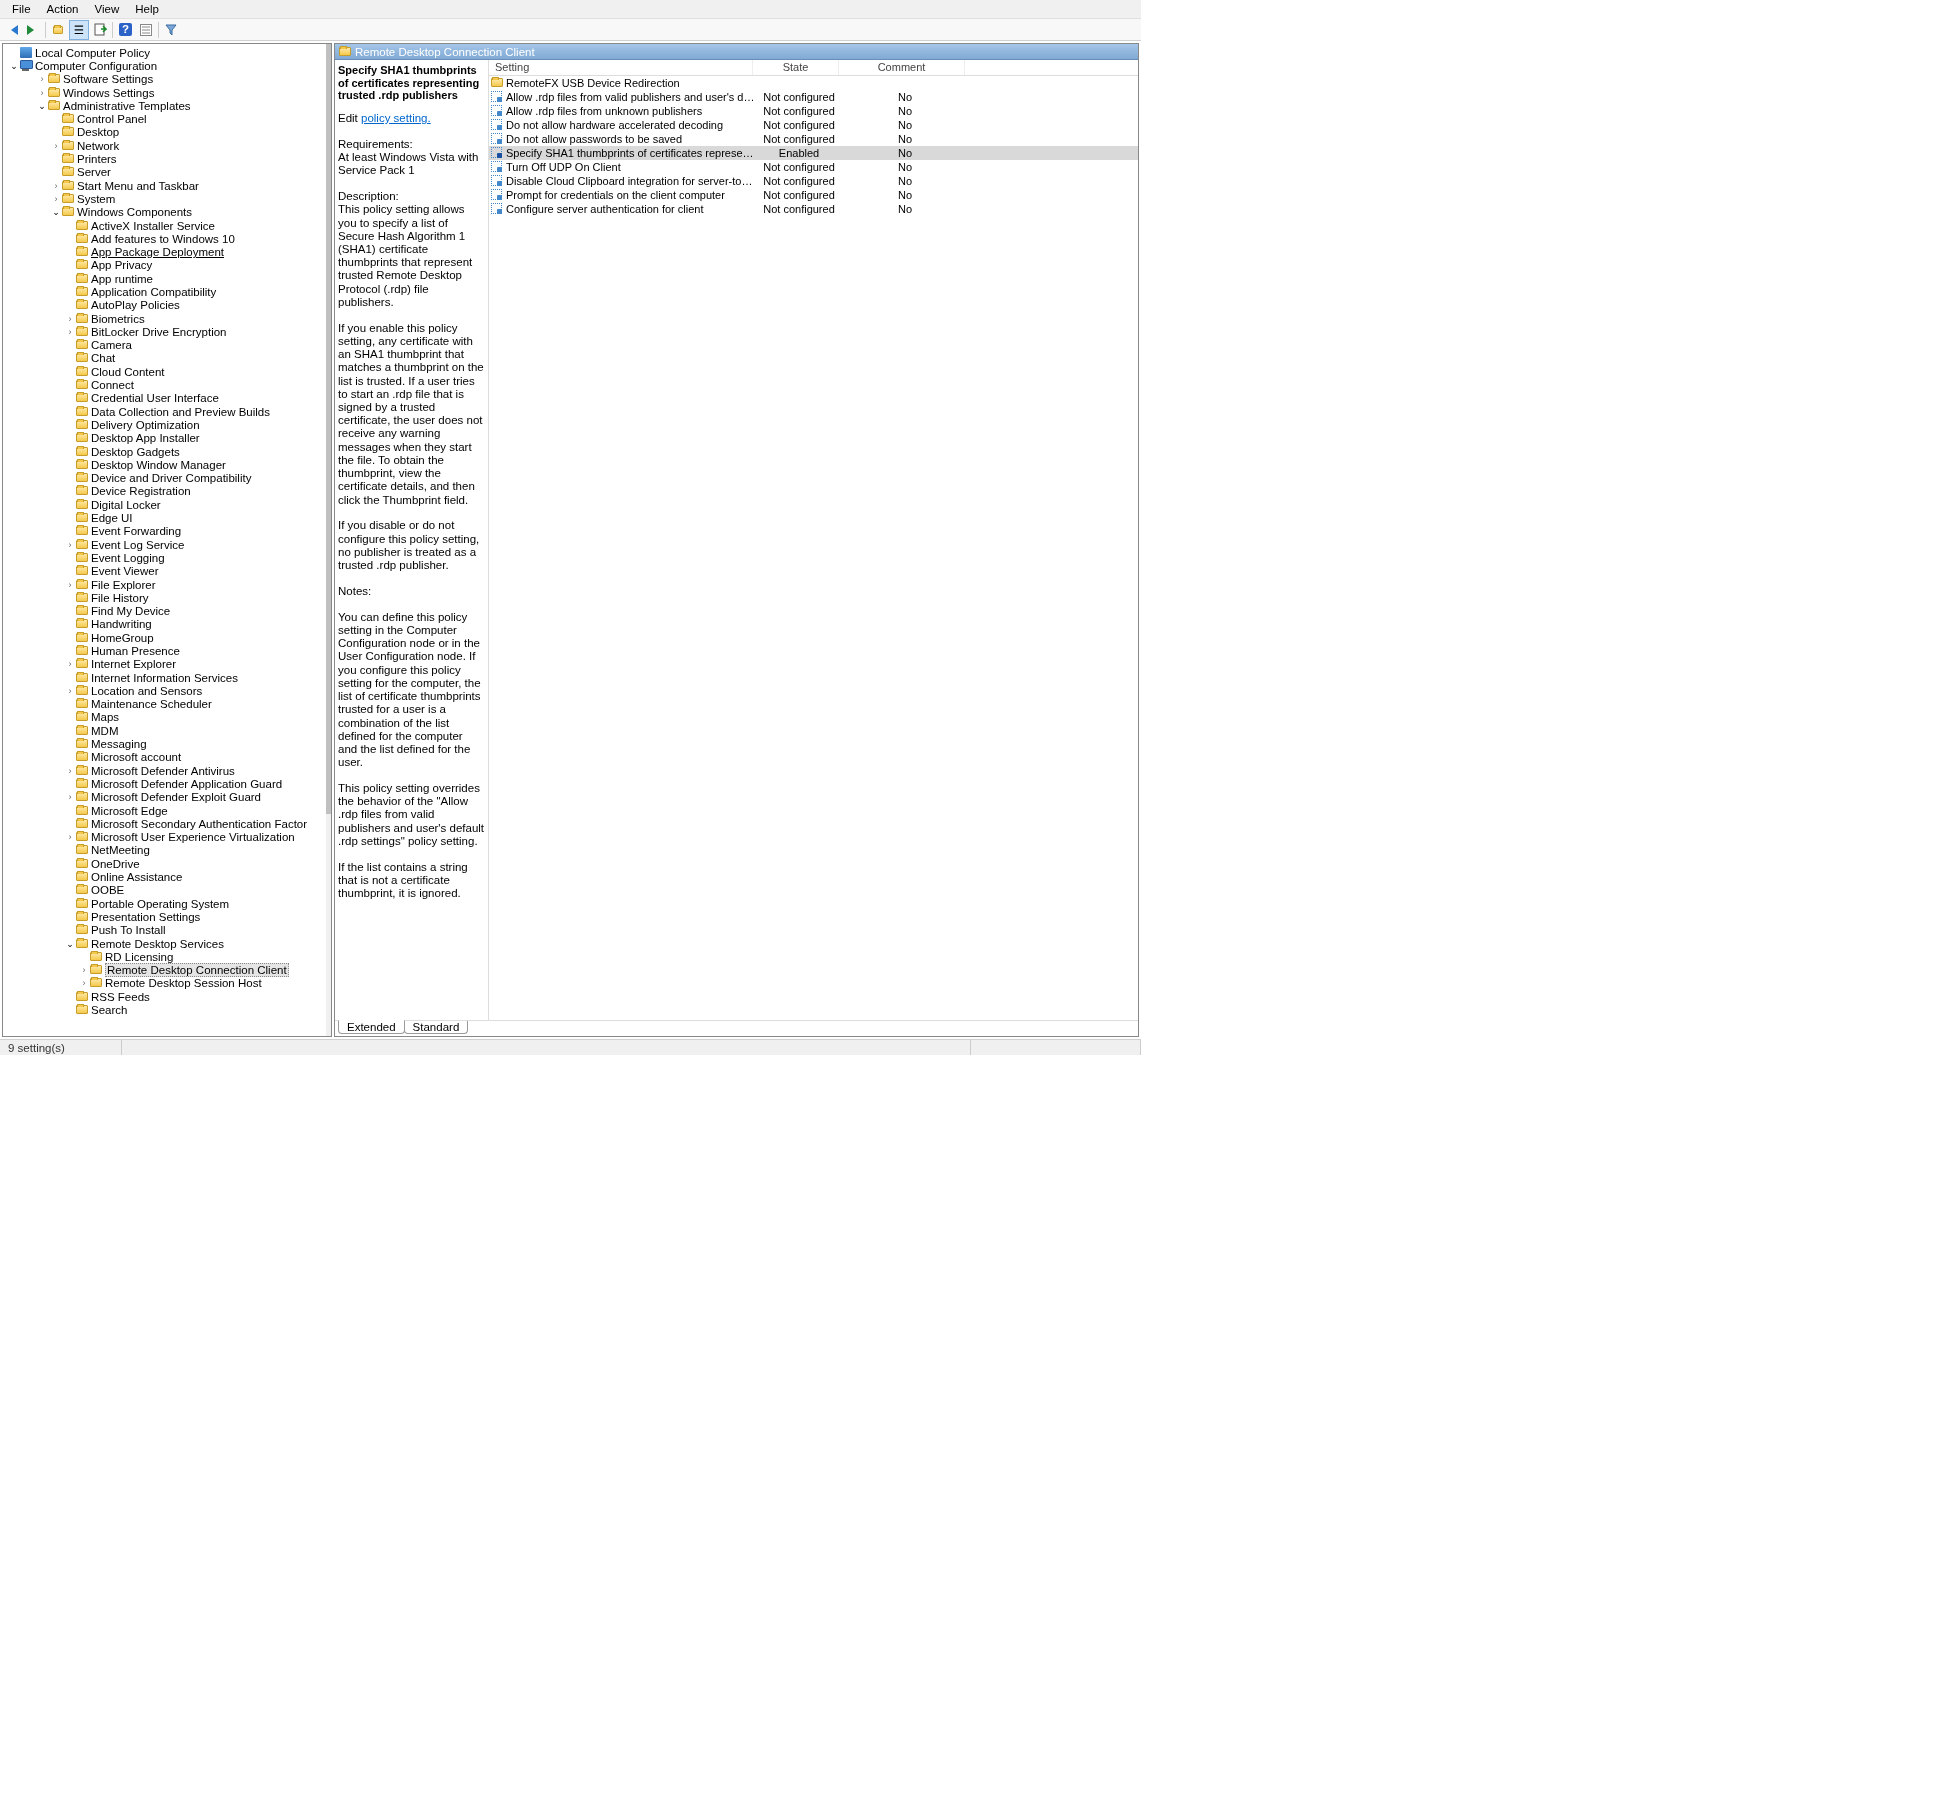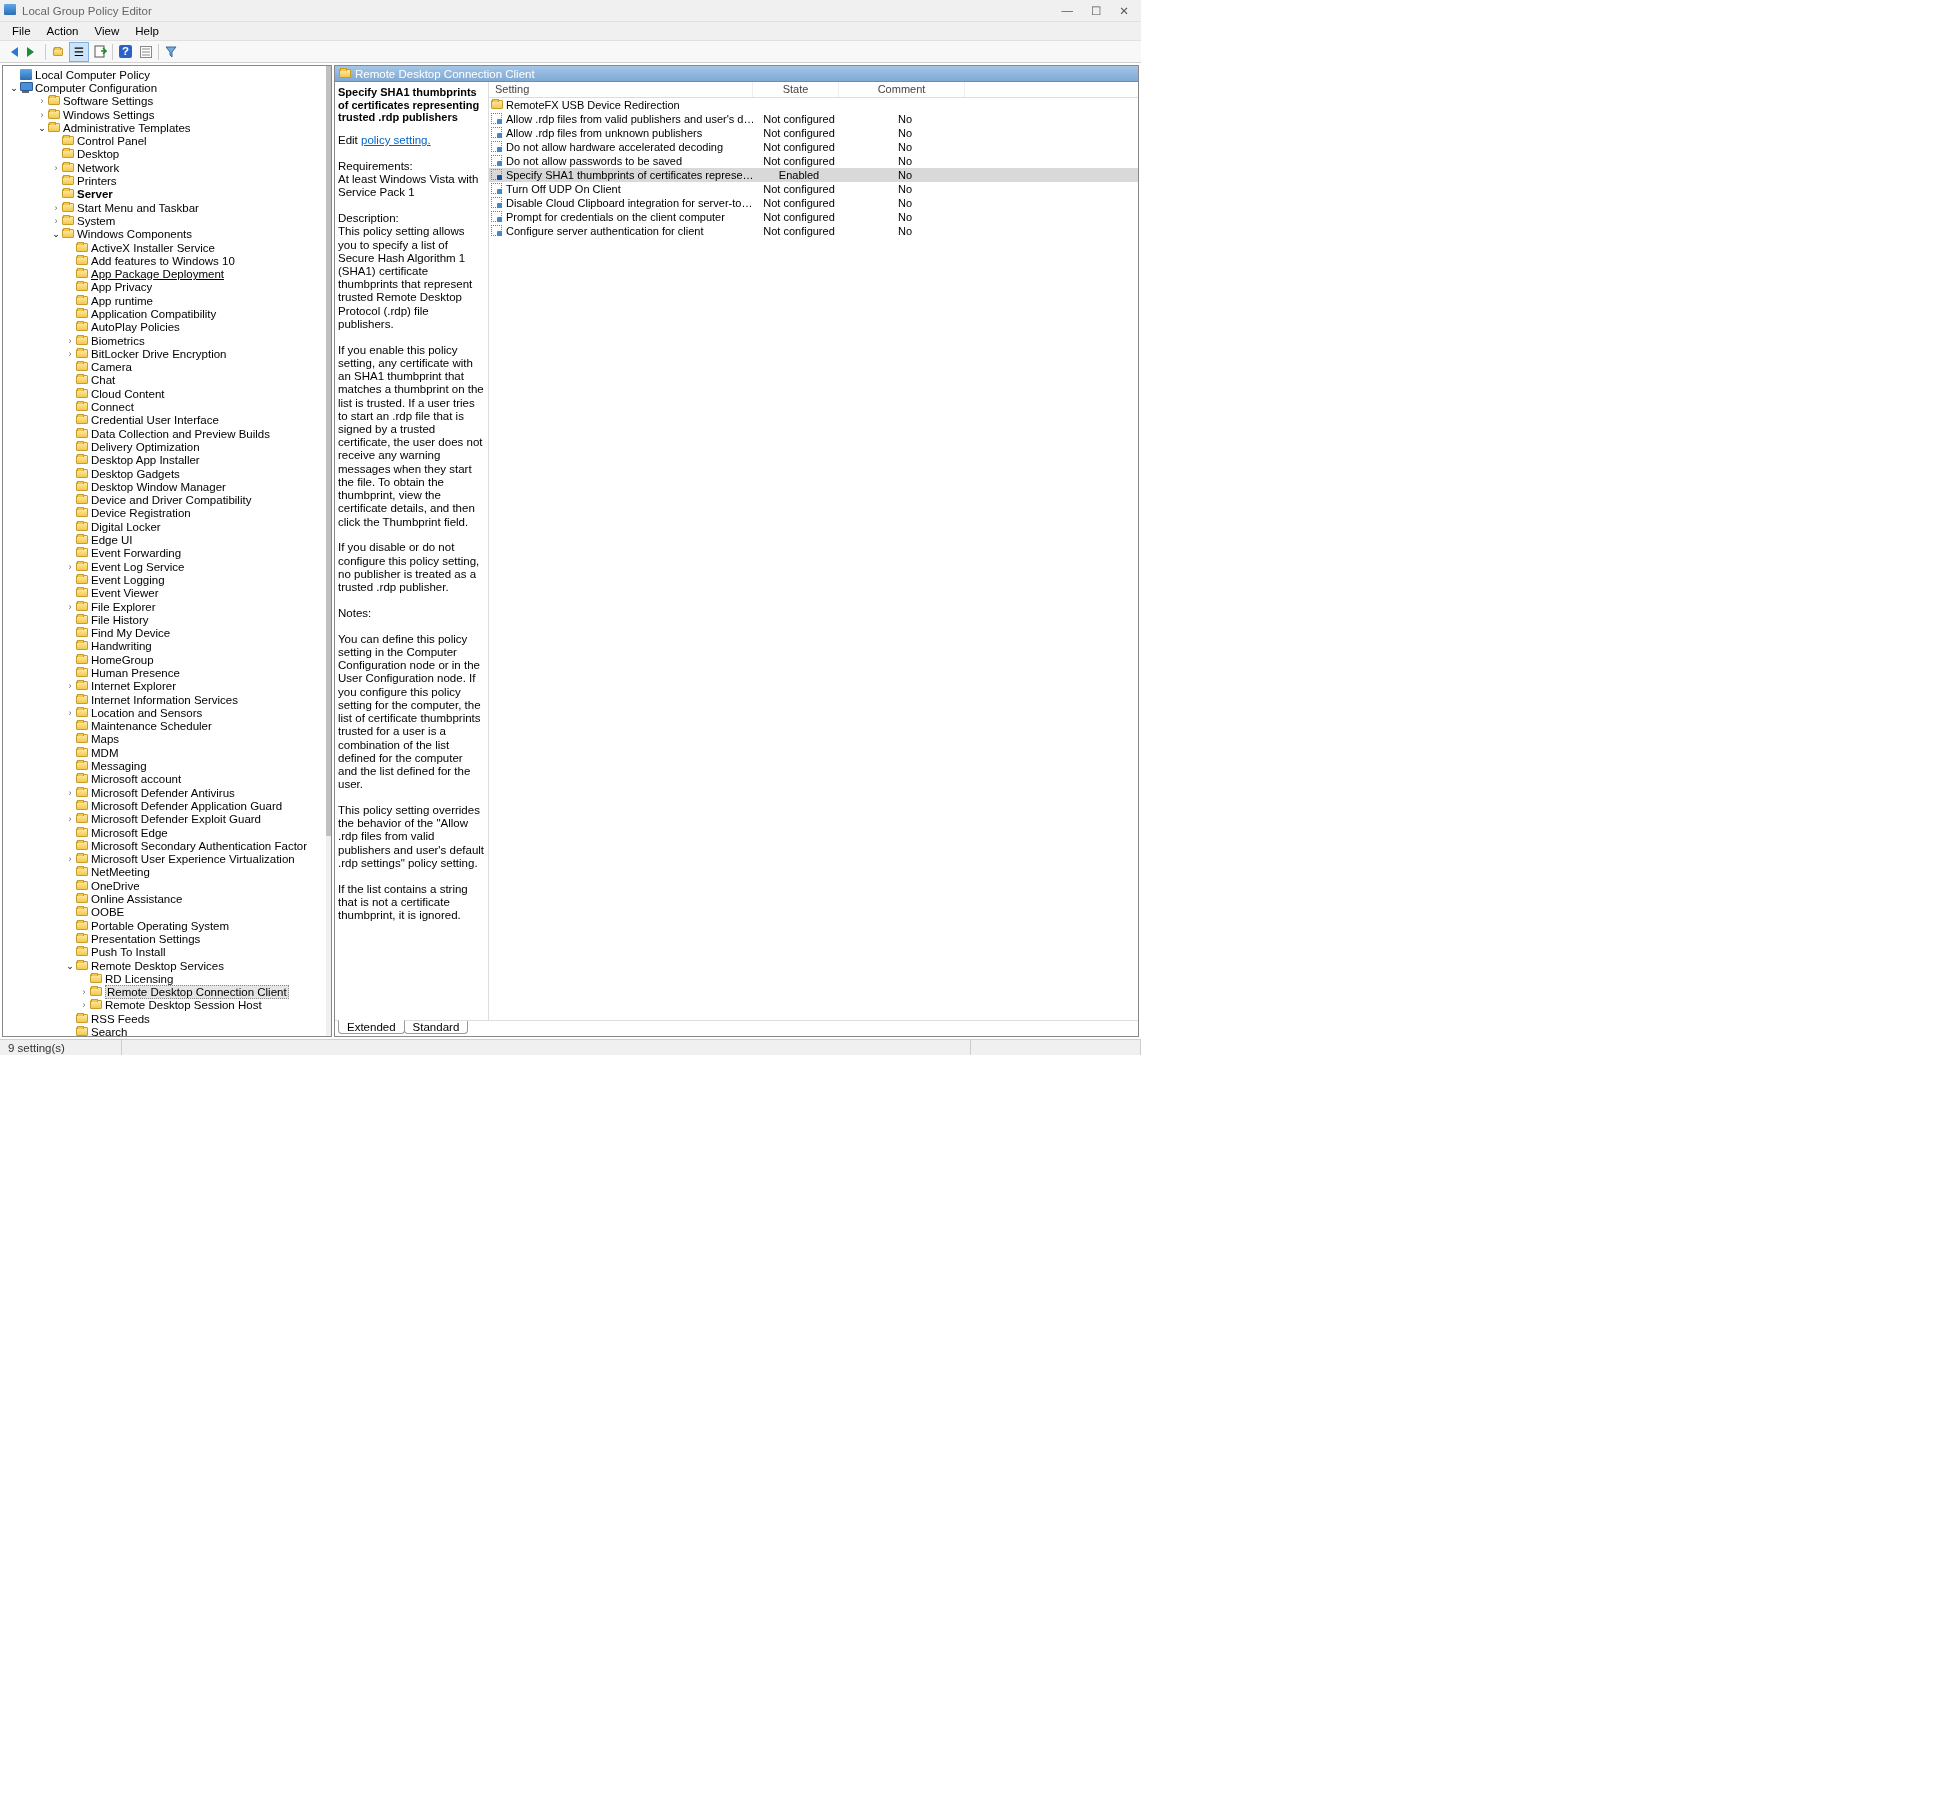--- a/index.html
+++ b/index.html
@@ -57,29 +57,20 @@
 .statusbar { height: 16px; background: #f0f0f0; border-top: 1px solid #d0d0d0; display: flex; align-items: center; padding-left: 2px; font-size: 11px; color: #333; }
 .statusbar .sc { border-right: 1px solid #ccc; padding: 0 6px; height: 100%; display: flex; align-items: center; }
 
 .arrow-l { border: 5px solid transparent; border-right: 7px solid #2a78d0; display: inline-block; }
 .arrow-r { border: 5px solid transparent; border-left: 7px solid #1e8a3a; display: inline-block; }
 </style>
 </head>
 <body>
 
 <div class="window">
-  <div class="titlebar">
-    <span class="titlebar-icon"><span class="book-icon"></span></span>
-    <span class="titlebar-text">Local Group Policy Editor</span>
-    <div class="titlebar-ctrls">
-      <span>—</span>
-      <span>☐</span>
-      <span>✕</span>
-    </div>
-  </div>
 
   <div class="menubar">
     <span>File</span>
     <span>Action</span>
     <span>View</span>
     <span>Help</span>
   </div>
 
   <div class="toolbar">
     <span class="tb-btn">
@@ -162,21 +153,21 @@
         <div class="tree-row" style="padding-left: 45px;">
           <span class="chev">›</span>
           <span class="icon"><span class="folder-icon"></span></span>
           <span class="label">Network</span>
         </div>
         <div class="tree-row" style="padding-left: 45px;">
           <span class="chev"></span>
           <span class="icon"><span class="folder-icon"></span></span>
           <span class="label">Printers</span>
         </div>
-        <div class="tree-row" style="padding-left: 45px; font-weight: bold;">
+        <div class="tree-row" style="padding-left: 45px;">
           <span class="chev"></span>
           <span class="icon"><span class="folder-icon"></span></span>
           <span class="label">Server</span>
         </div>
         <div class="tree-row" style="padding-left: 45px;">
           <span class="chev">›</span>
           <span class="icon"><span class="folder-icon"></span></span>
           <span class="label">Start Menu and Taskbar</span>
         </div>
         <div class="tree-row" style="padding-left: 45px;">

